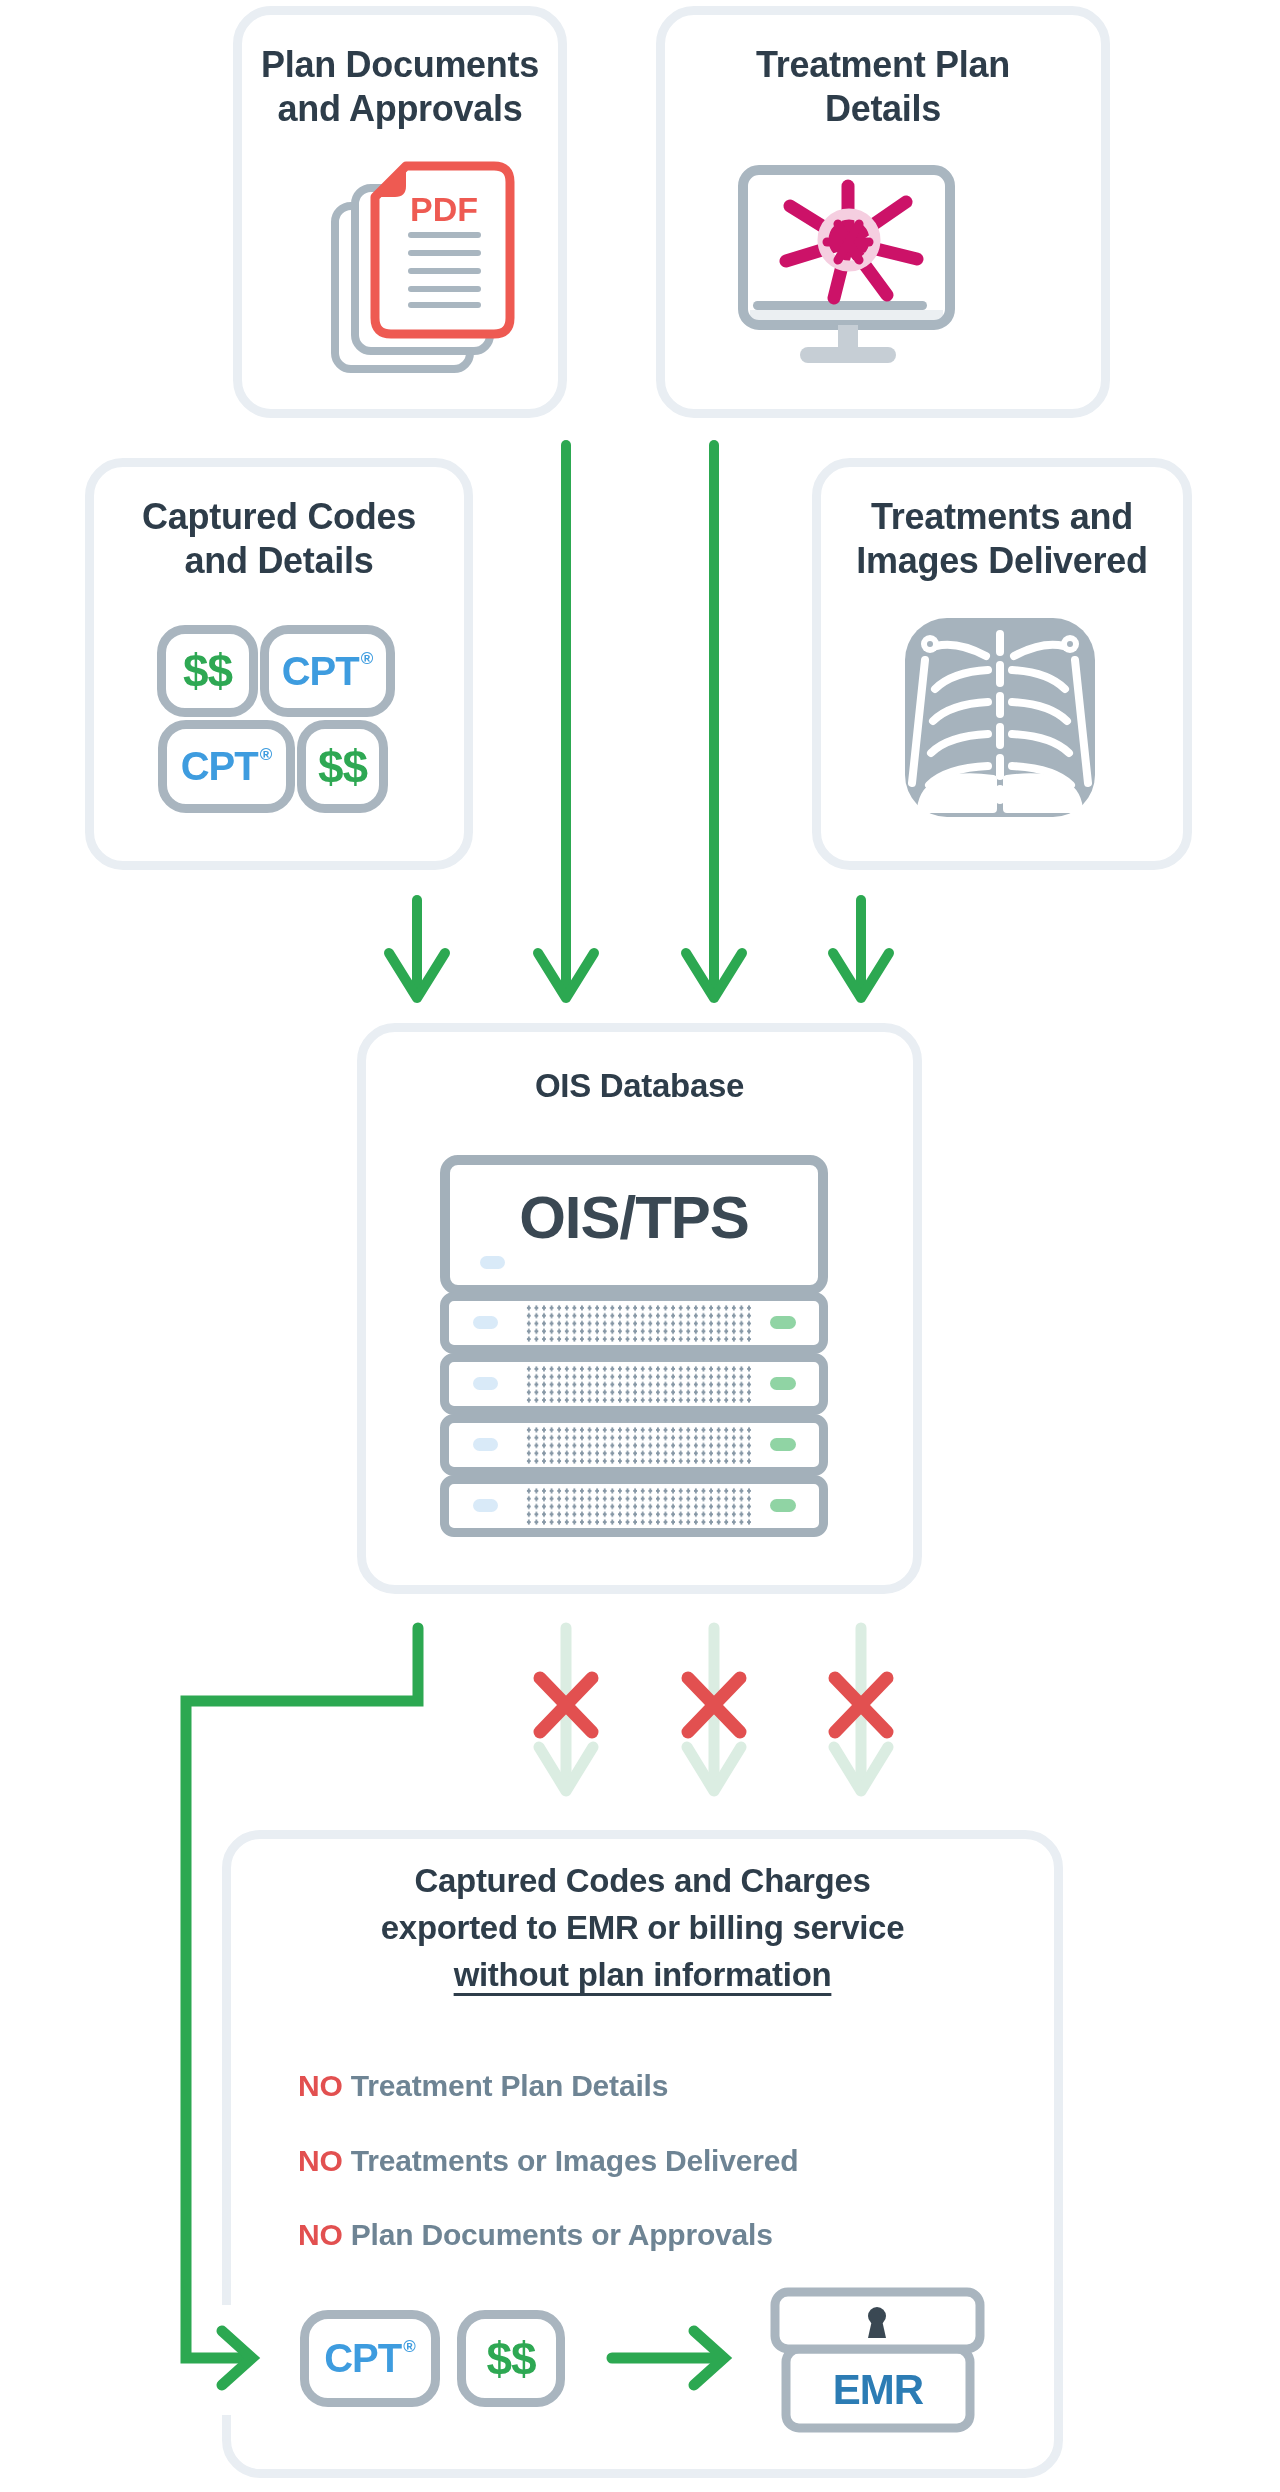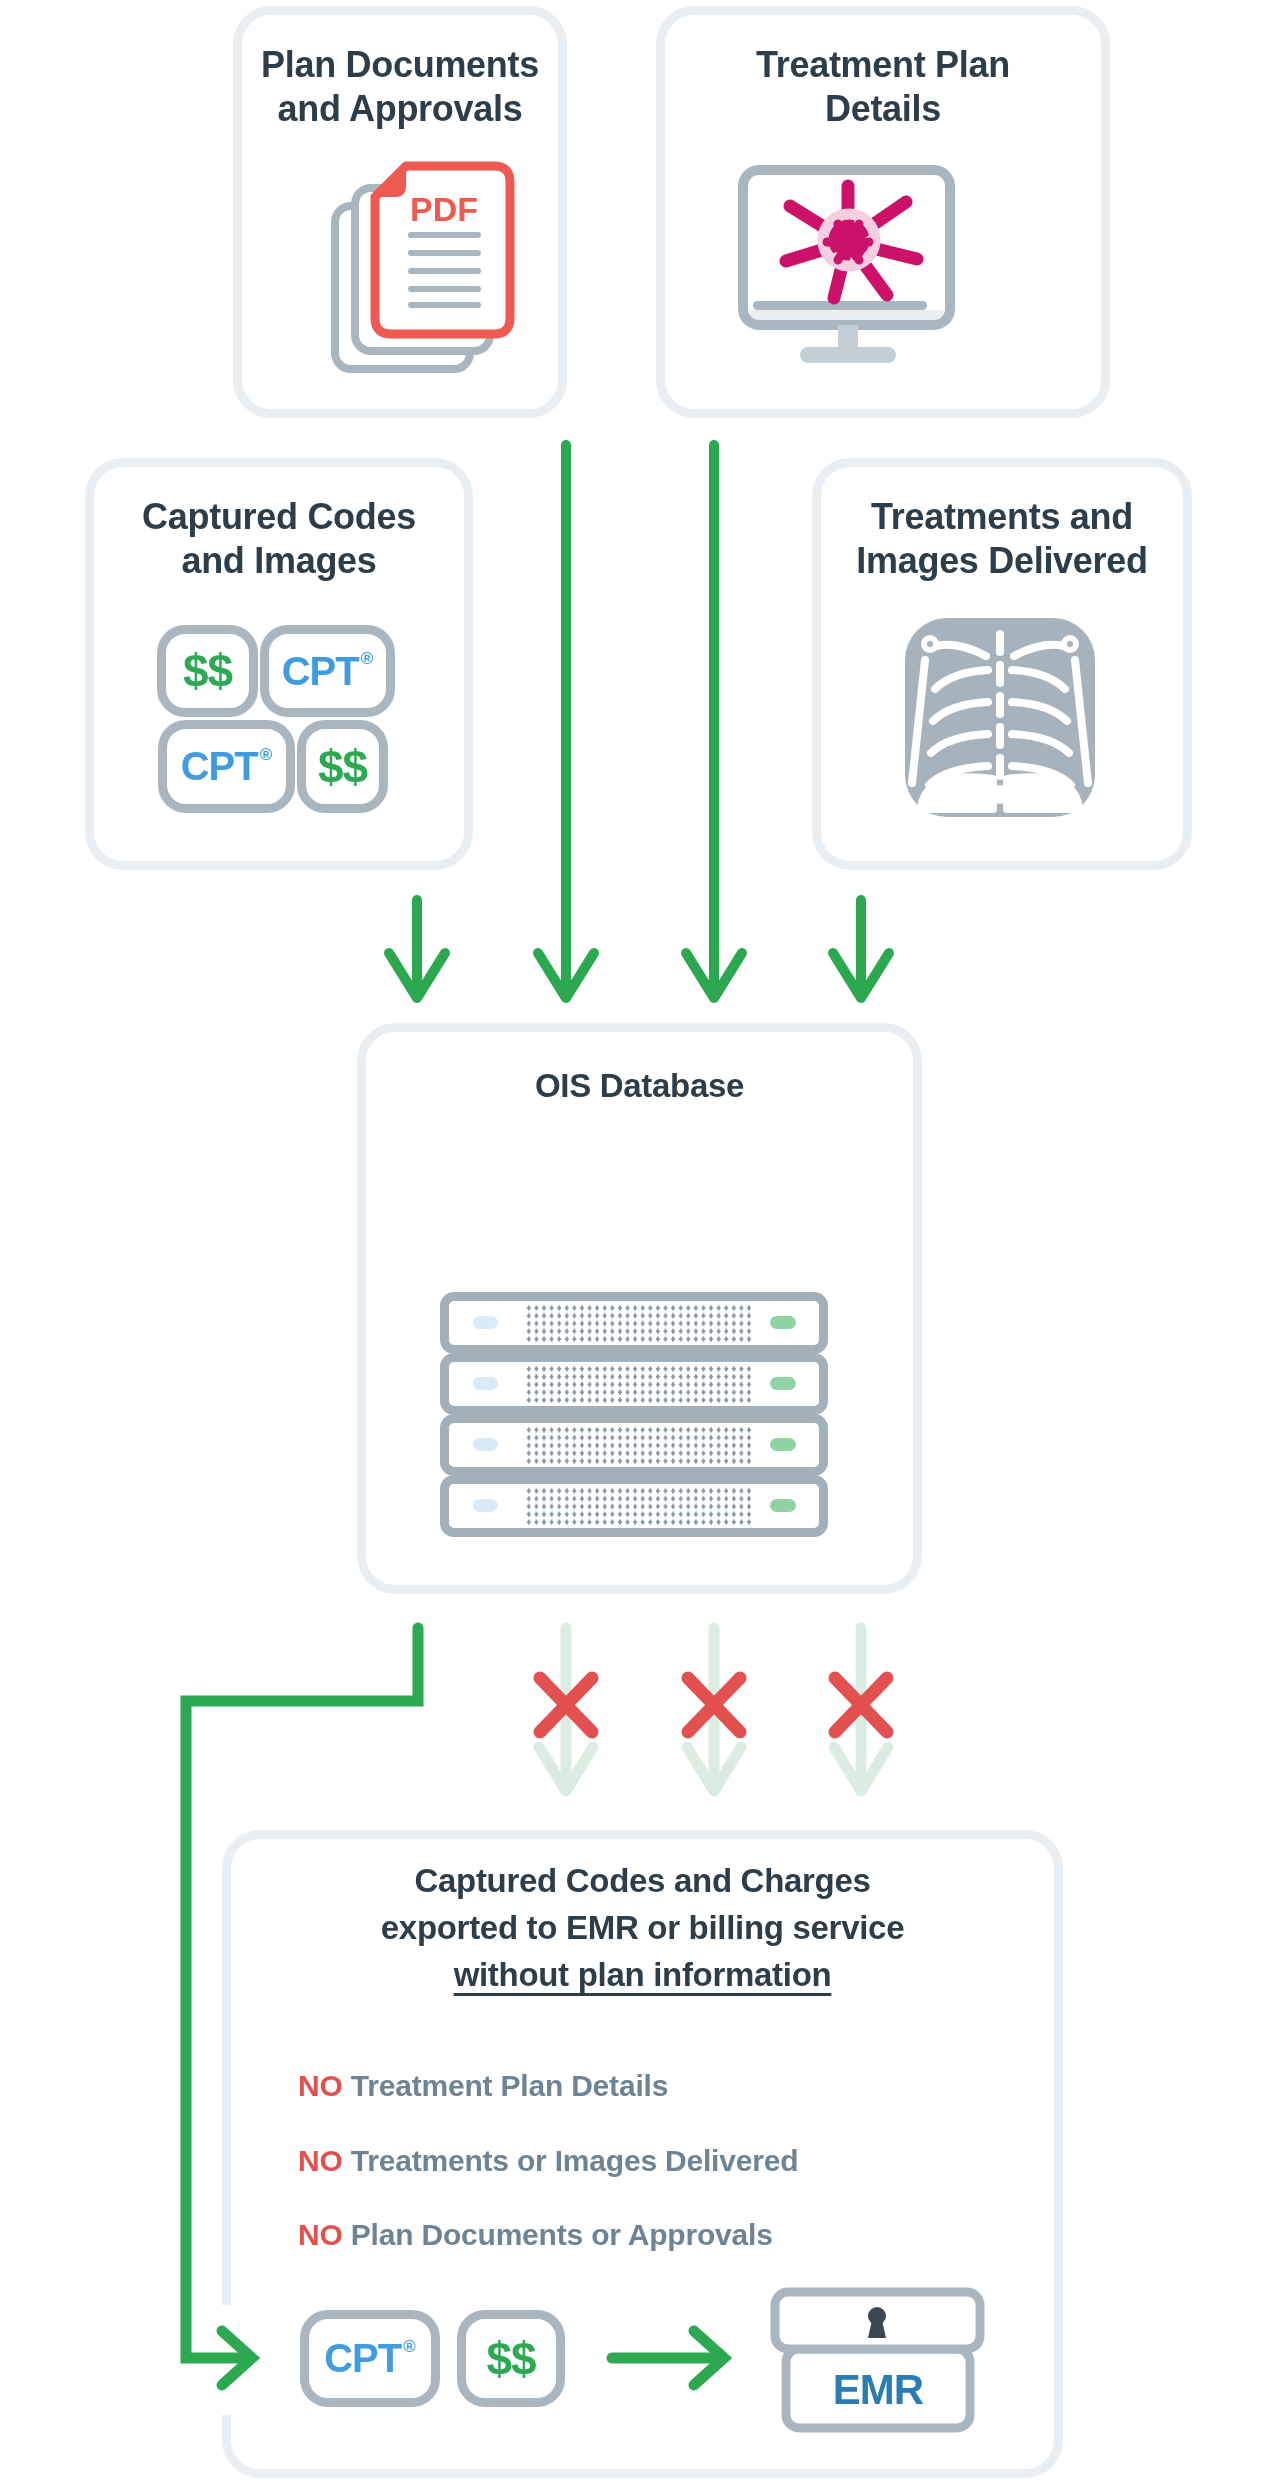--- a/index.html
+++ b/index.html
@@ -73,21 +73,21 @@
   <div class="panel" id="panel-tpd">
     <div class="panel-title">
       <div>Treatment Plan</div>
       <div>Details</div>
     </div>
   </div>
 
   <div class="panel" id="panel-codes">
     <div class="panel-title">
       <div>Captured Codes</div>
-      <div>and Images</div>
+      <div>and Details</div>
     </div>
   </div>
 
   <div class="panel" id="panel-xray">
     <div class="panel-title">
       <div>Treatments and</div>
       <div>Images Delivered</div>
     </div>
   </div>
 
@@ -131,20 +131,24 @@
   </div>
 
   <div class="badge" id="badge-exp-cpt">
     <span class="cpt">CPT</span>
     <span class="sup">®</span>
   </div>
   <div class="badge" id="badge-exp-money">
     <span class="money">$$</span>
   </div>
 
+  <div class="server-unit" id="srv-top">
+    <div class="srv-label">OIS/TPS</div>
+    <div class="pill pill-blue"></div>
+  </div>
   <div class="srv-row" id="srv-r1">
     <div class="pill pill-blue"></div>
     <div class="dots"></div>
     <div class="pill pill-green"></div>
   </div>
   <div class="srv-row" id="srv-r2">
     <div class="pill pill-blue"></div>
     <div class="dots"></div>
     <div class="pill pill-green"></div>
   </div>

